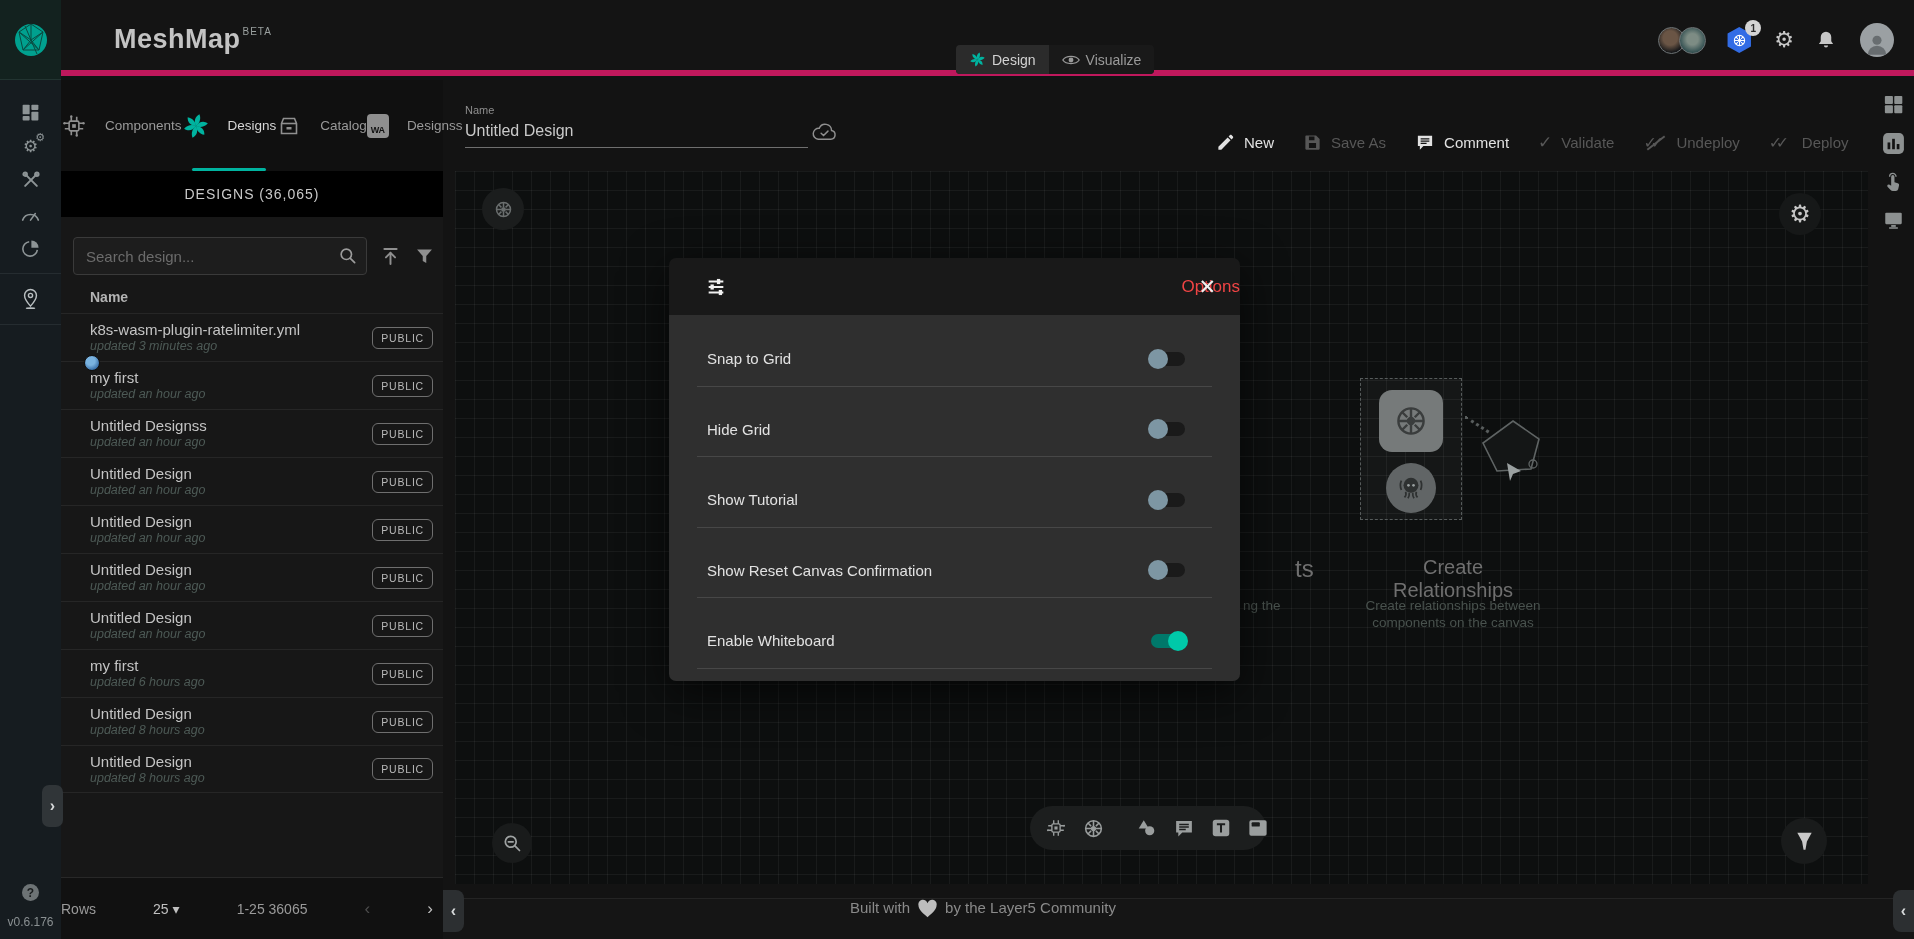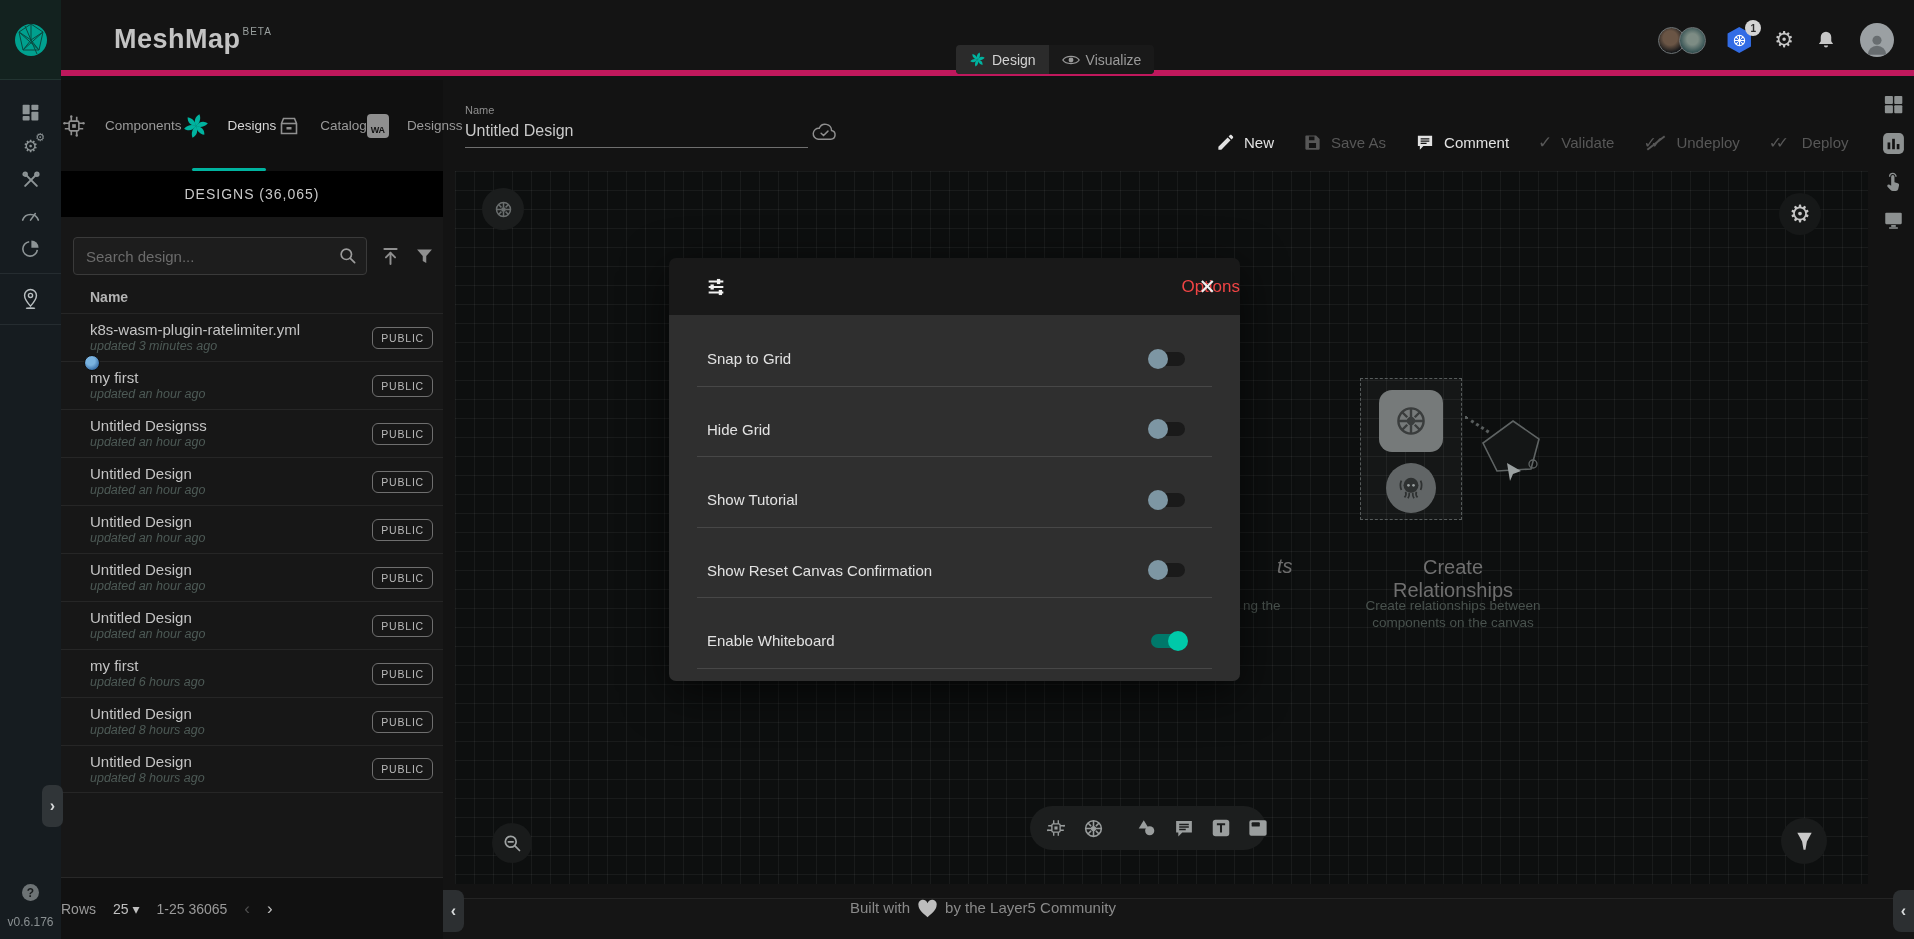--- a/index.html
+++ b/index.html
@@ -59,21 +59,21 @@
   .search-mag { position:absolute; right:9px; top:9px; color:#9c9c9c; }
   .mini-ic { color:#8f8f8f; cursor:pointer; }
   .name-col { padding:14px 0 8px 29px; font-size:14px; font-weight:bold; color:#b3b3b3; }
   .list { position:relative; }
   .row { height:48px; border-top:1px solid #262626; display:flex; align-items:center; justify-content:space-between; padding:0 10px 0 29px; cursor:pointer; }
   .row:last-child { border-bottom:1px solid #262626; }
   .row-name { font-size:15px; color:#c4c4c4; line-height:18px; }
   .row-updated { font-size:12.5px; font-style:italic; color:#4d5a56; line-height:15px; }
   .row-badge { border:1px solid #6f6f6f; border-radius:6px; color:#b9b9b9; font-size:10.5px; letter-spacing:.8px; padding:4px 8px; }
   .owner-dot { position:absolute; left:23px; top:42px; width:16px; height:16px; border-radius:50%; background:radial-gradient(circle at 40% 35%, #7ab3e0 0 35%, #2d64a0 80%); border:1px solid #111; z-index:2; }
-  .pagination { position:absolute; left:0; bottom:0; width:382px; height:62px; background:#111; border-top:1px solid #282828; display:flex; align-items:center; justify-content:flex-start; gap:17px; padding-right:10px; font-size:14px; color:#9a9a9a; }
+  .pagination { position:absolute; left:0; bottom:0; width:382px; height:62px; background:#111; border-top:1px solid #282828; display:flex; align-items:center; justify-content:space-between; gap:17px; padding-right:10px; font-size:14px; color:#9a9a9a; }
   .per-page { color:#c0c0c0; cursor:pointer; }
   .pg-chev { font-size:17px; cursor:pointer; }
   .pg-chev.dim { color:#4e4e4e; }
   .pg-chev.lit { color:#c0c0c0; }
 
   
   .workspace { position:absolute; left:443px; top:80px; width:1471px; height:859px; background:#131313; }
   .name-field { position:absolute; left:22px; top:24px; width:343px; cursor:text; }
   .name-field .lbl { font-size:11px; color:#8f8f8f; }
   .name-field input { width:100%; background:transparent; border:none; border-bottom:1px solid #6f6f6f; color:#c9c9c9; font-size:16px; padding:6px 0 7px; font-family:inherit; outline:none; }
@@ -105,21 +105,21 @@
   .dock-div { width:1px; height:26px; background:#3a3e3e; cursor:default; }
 
   
   .es-box { position:absolute; left:905px; top:207px; width:102px; height:142px; border:1.5px dashed #565b5b; background:rgba(255,255,255,.035); }
   .es-k8s { position:absolute; left:18px; top:11px; width:64px; height:62px; background:#767a7a; border-radius:13px; display:flex; align-items:center; justify-content:center; color:#3a3d3d; }
   .es-squid { position:absolute; left:25px; top:84px; width:50px; height:50px; background:#616566; border-radius:50%; display:flex; align-items:center; justify-content:center; color:#2e3131; }
   .es-connector { position:absolute; left:1008px; top:252px; width:28px; border-top:3px dotted #585d5d; transform:rotate(33deg); }
   .es-pentagon { position:absolute; left:1022px; top:246px; color:#5f6464; }
   .es-title { position:absolute; left:906px; top:385px; width:184px; text-align:center; font-size:20px; color:#6f6f6f; }
   .es-desc { position:absolute; left:887px; top:426px; width:222px; text-align:center; font-size:13.5px; line-height:17px; color:#49524e; }
-  .frag-title { position:absolute; left:822px; top:384px; font-size:20px; color:#6f6f6f;font-style:italic; }
+  .frag-title { position:absolute; left:840px; top:384px; font-size:24px; color:#6f6f6f; }
   .frag-desc { position:absolute; left:788px; top:427px; font-size:13.5px; color:#49524e; }
 
   
   .bottom-bar { position:absolute; left:0; bottom:0; width:1471px; height:41px; background:#151515; border-top:1px solid #242424; }
   .built { position:absolute; left:540px; top:0; height:41px; transform:translateX(-50%); display:flex; align-items:flex-start; gap:7px; font-size:15px; color:#8a8a8a; white-space:nowrap; }
   .built .heart { color:#bdbdbd; }
   .corner-tab { position:absolute; top:-9px; width:21px; height:42px; background:#2c2f31; color:#d7dadb; display:flex; align-items:center; justify-content:center; font-size:16px; font-weight:bold; cursor:pointer; z-index:5; }
   .corner-tab.left { left:0; border-radius:0 8px 8px 0; }
   .corner-tab.right { right:0; border-radius:8px 0 0 8px; }
 

